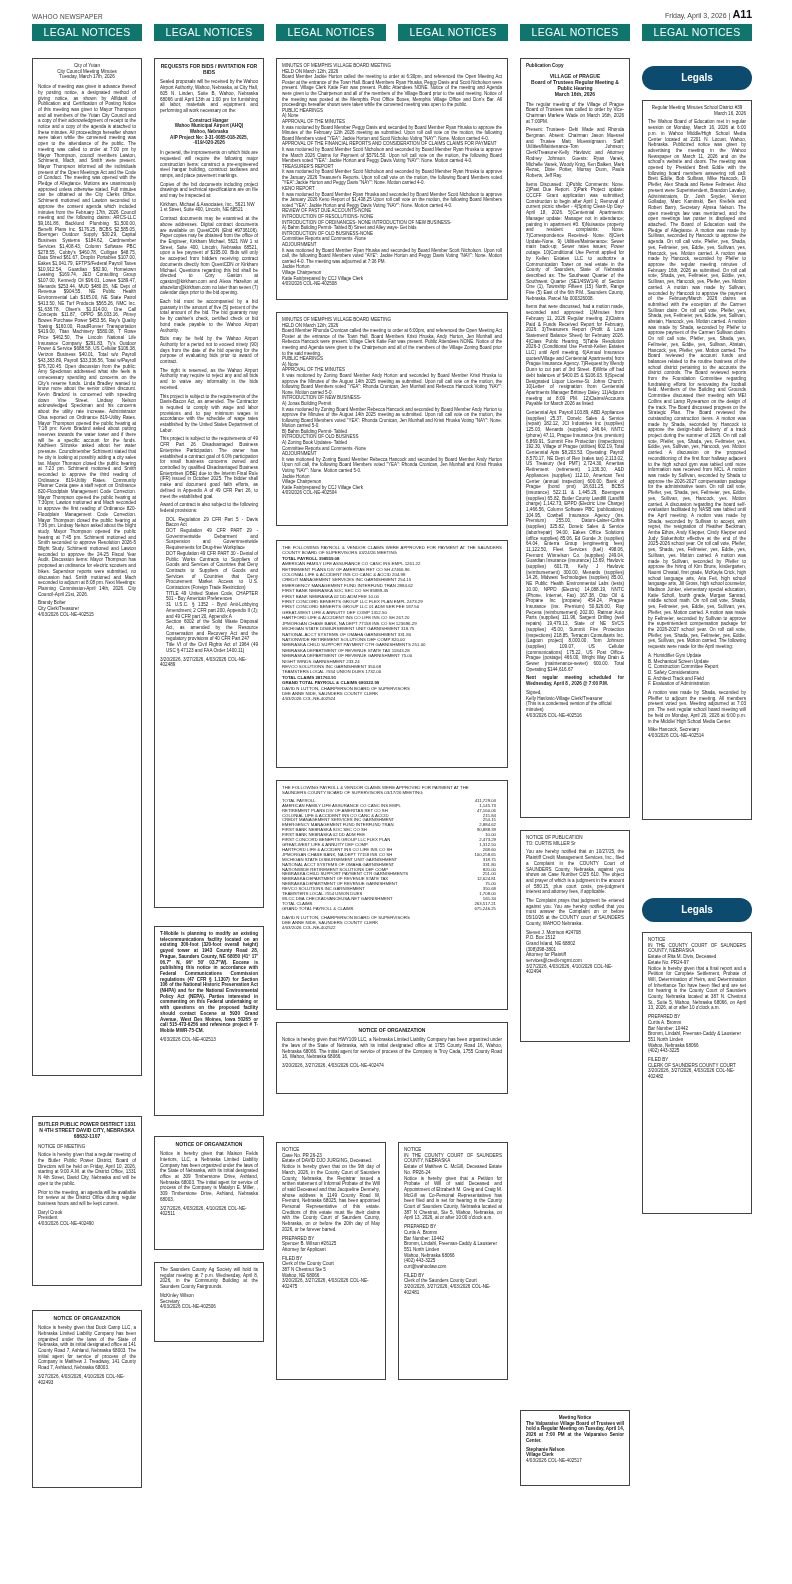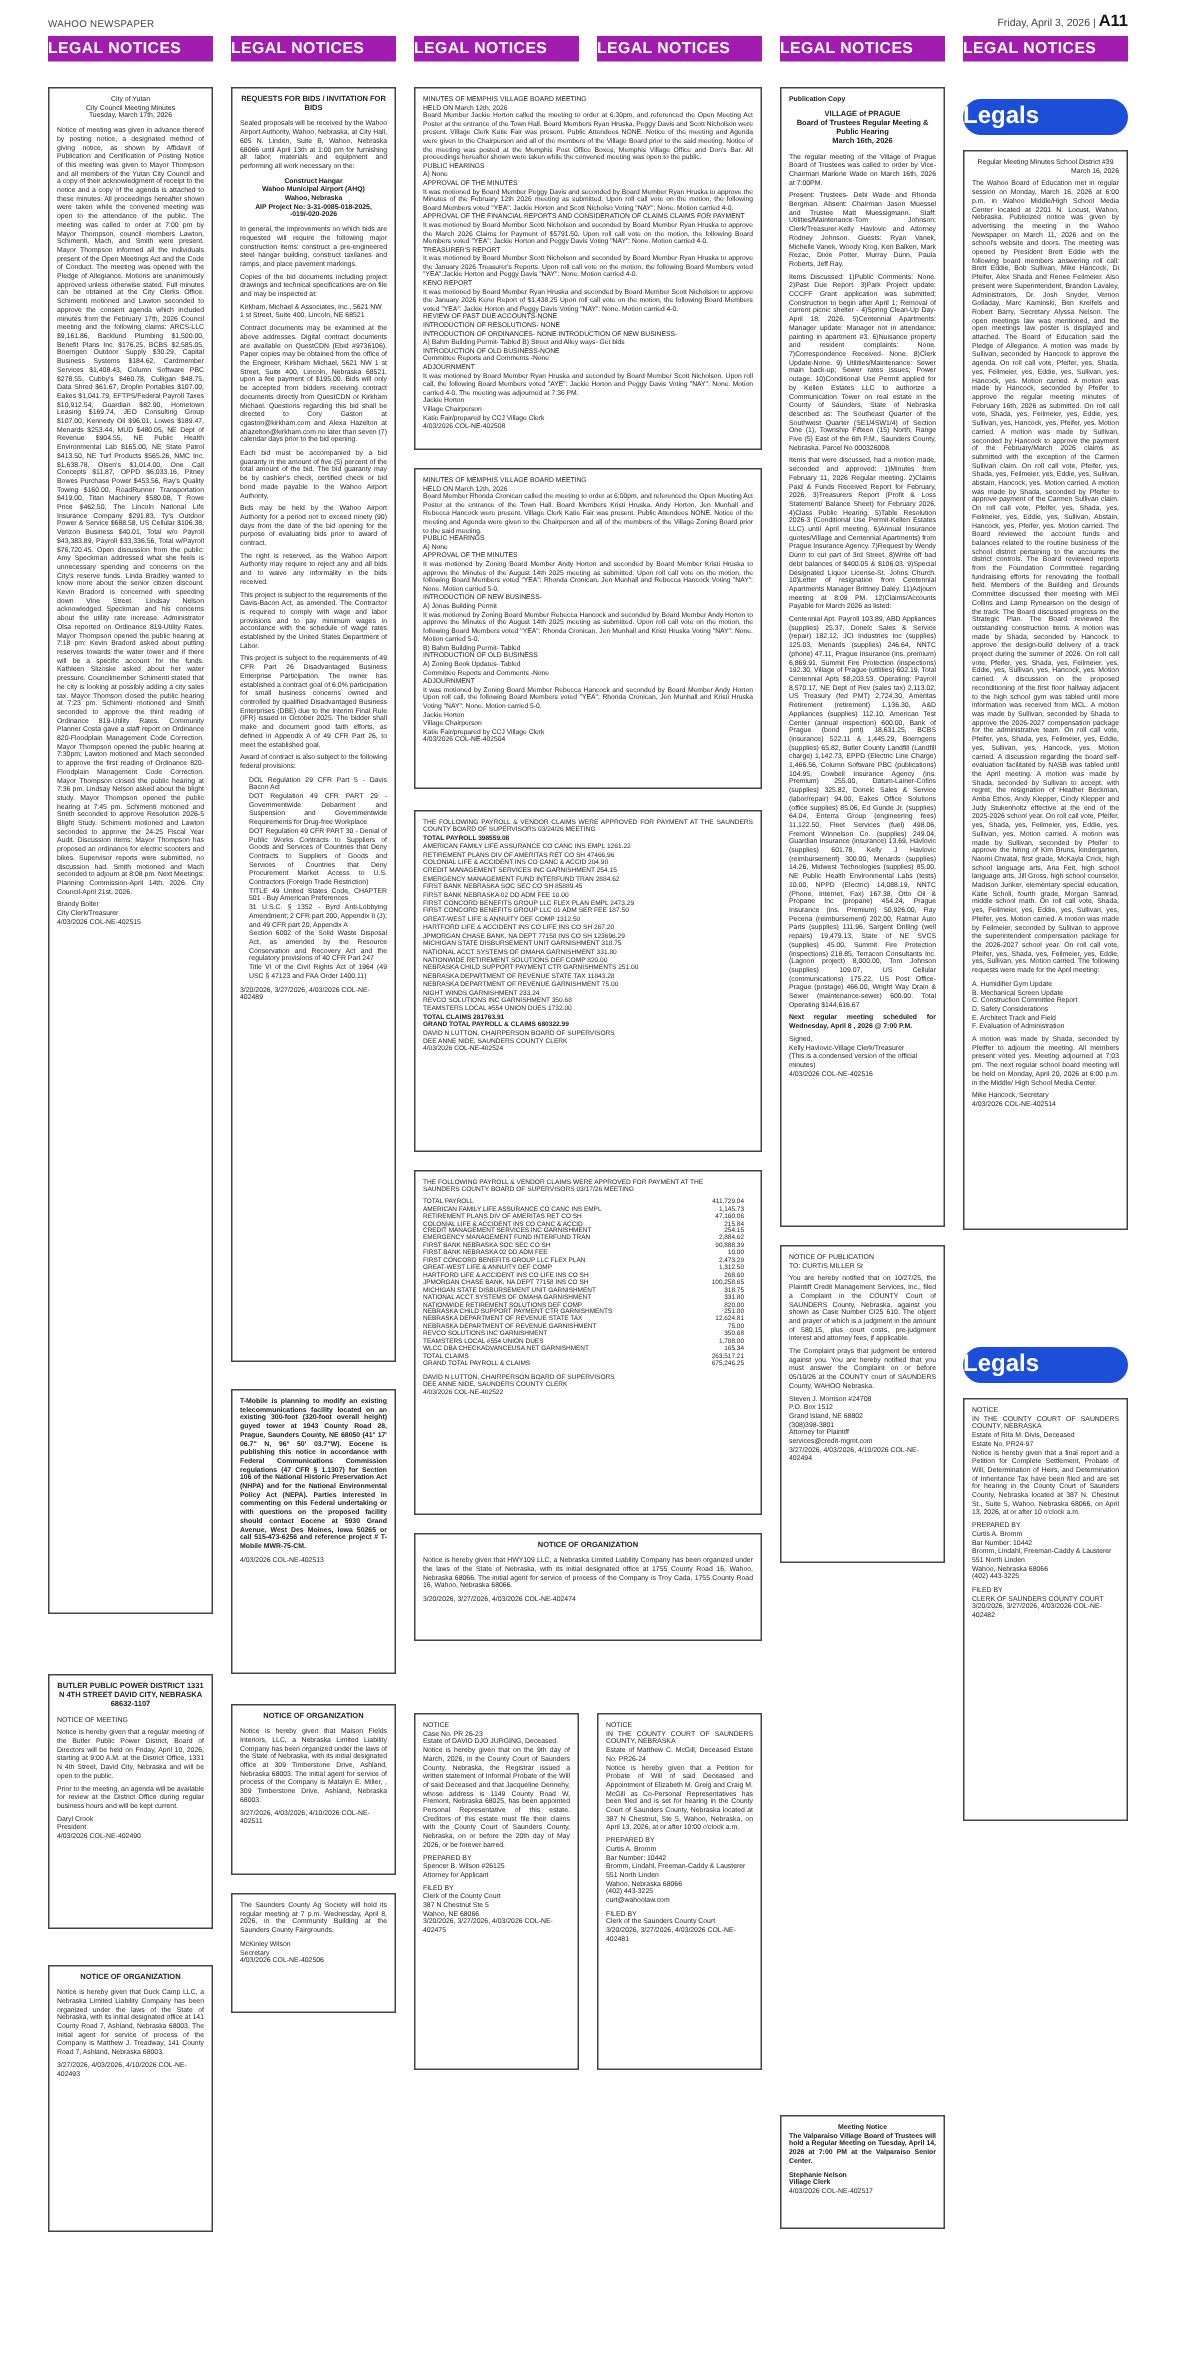--- a/index.html
+++ b/index.html
@@ -2,28 +2,28 @@
 <html><head>
 <meta charset="utf-8">
 <style>
   * { box-sizing: border-box; margin: 0; padding: 0; }
   body { width: 792px; height: 1584px; background: #fff; font-family: "Liberation Sans", sans-serif; color: #222; overflow: hidden; position: relative; }
   .hdr { position: absolute; top: 6px; left: 32px; right: 40px; height: 14px; display: flex; justify-content: space-between; align-items: flex-end; }
   .paper-name { font-size: 6.5px; color: #444; letter-spacing: 0.2px; }
   .dateline { font-size: 7px; color: #444; }
   .dateline b { font-size: 11px; color: #111; margin-left: 2px; }
   .banner-row { position: absolute; top: 24px; left: 32px; right: 40px; display: flex; gap: 12px; }
-  .banner { flex: 1; background: #a21caf; color: #fff; font-weight: bold; font-size: 10.5px; height: 17px; line-height: 17px; letter-spacing: 0.3px; }
+  .banner { flex: 1; background: #0f766e; color: #fff; text-align: center; font-weight: normal; font-size: 10.5px; height: 17px; line-height: 17px; letter-spacing: 0.3px; }
   .cols { position: absolute; top: 48px; left: 32px; right: 40px; bottom: 6px; }
   .box { position: absolute; border: 1px solid #444; padding: 4px 5px; font-size: 4.6px; line-height: 5.7px; text-align: justify; background: #fff; overflow: hidden; }
   .box p { margin-bottom: 3px; }
   .center { text-align: center; }
   .bold { font-weight: bold; }
   .ttl { text-align: center; font-size: 5px; line-height: 6.2px; margin-bottom: 4px; }
-  .pill { position: absolute; background: #1d4ed8; color: #fff; font-weight: bold; text-align: left; font-size: 16px; height: 24px; line-height: 24px; border-radius: 12px; }
+  .pill { position: absolute; background: #0c4a6e; color: #fff; font-weight: bold; text-align: center; font-size: 10px; height: 24px; line-height: 24px; border-radius: 12px; }
   .pay-row { display: flex; justify-content: space-between; font-size: 4.3px; line-height: 4.9px; }
   .line { font-size: 4.5px; line-height: 5.6px; }
   .upper { text-transform: uppercase; }
   .sm { font-size: 4.4px; line-height: 5.4px; }
   ul.dash { list-style: none; padding-left: 6px; }
 </style>
 </head>
 <body>
 
 <div class="hdr">

